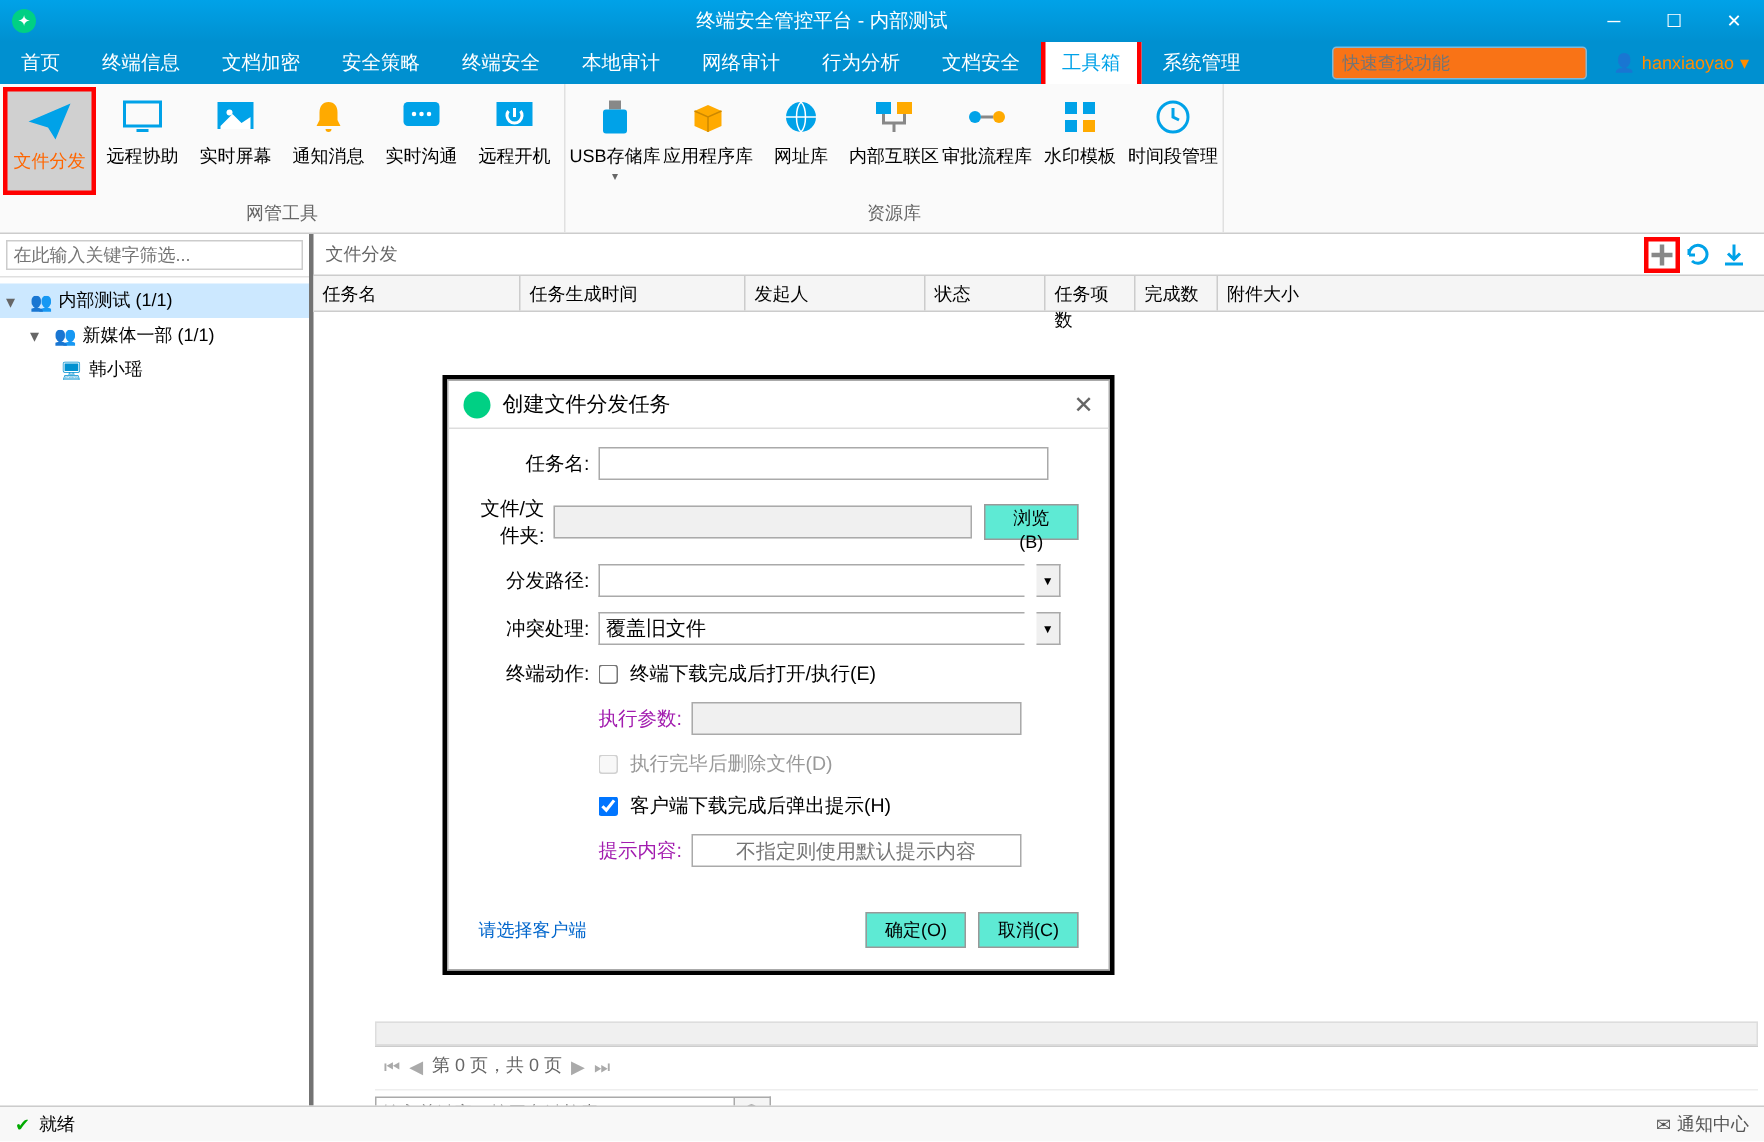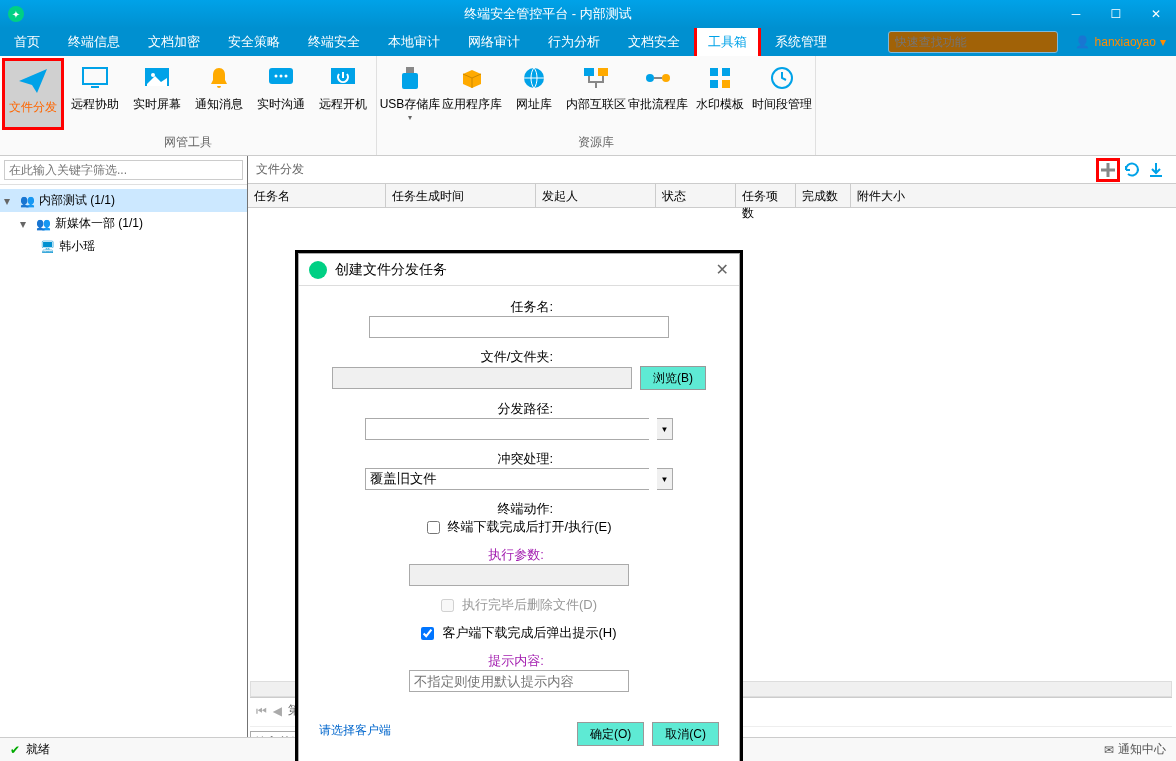--- a/index.html
+++ b/index.html
@@ -8,35 +8,35 @@
 .titlebar { height: 28px; background: linear-gradient(#00a2e8, #0090d0); display: flex; align-items: center; color: #fff; padding: 0 8px; }
 .titlebar .logo { width: 16px; height: 16px; border-radius: 50%; background: #00d084; display: flex; align-items: center; justify-content: center; margin-right: 8px; font-size: 10px; }
 .titlebar .title { flex: 1; text-align: center; font-size: 13px; }
 .titlebar .winbtns { display: flex; gap: 16px; }
 .titlebar .winbtn { width: 24px; height: 24px; display: flex; align-items: center; justify-content: center; cursor: pointer; }
 
 .menubar { height: 28px; background: #0090d0; display: flex; align-items: center; color: #fff; }
 .menuitem { padding: 0 14px; height: 28px; display: flex; align-items: center; cursor: pointer; font-size: 13px; }
 .menuitem.highlight { border: 3px solid #ff0000; border-bottom: none; border-top: none; background: #fff; color: #00a2e8; padding: 0 11px; }
 .search-box { margin-left: auto; margin-right: 8px; }
-.search-box input { width: 170px; height: 22px; border: 1px solid #7db9dc; border-radius: 3px; padding: 0 6px; background: #a16207; font-size: 12px; }
+.search-box input { width: 170px; height: 22px; border: 1px solid #7db9dc; border-radius: 3px; padding: 0 6px; background: #f97316; font-size: 12px; }
 .user-box { color: #ff8c00; padding: 0 10px; font-size: 12px; display: flex; align-items: center; gap: 4px; }
 
 .ribbon { height: 100px; border-bottom: 1px solid #ccc; display: flex; background: #fafafa; }
 .ribbon-group { border-right: 1px solid #e0e0e0; display: flex; flex-direction: column; }
 .ribbon-items { flex: 1; display: flex; padding: 2px; }
 .ribbon-item { width: 62px; display: flex; flex-direction: column; align-items: center; justify-content: flex-start; padding-top: 6px; cursor: pointer; }
 .ribbon-item.active { background: #d0d0d0; color: #ff6600; }
 .ribbon-item.highlight { border: 3px solid #ff0000; }
 .ribbon-icon { width: 32px; height: 28px; display: flex; align-items: center; justify-content: center; font-size: 24px; }
 .ribbon-label { font-size: 12px; margin-top: 4px; }
 .ribbon-group-name { text-align: center; font-size: 12px; color: #666; padding: 2px 0 4px; }
 
 .body-area { display: flex; height: 600px; }
-.sidebar { width: 248px; border-right: 1px solid #737373; }
+.sidebar { width: 209px; border-right: 3px solid #737373; }
 .sidebar-search { border-bottom: 1px solid #e0e0e0; padding: 4px; }
 .sidebar-search input { width: 100%; height: 20px; border: 1px solid #ccc; padding: 0 4px; font-size: 12px; color: #999; }
 .tree { padding: 4px 0; }
 .tree-item { padding: 3px 4px; display: flex; align-items: center; gap: 4px; cursor: pointer; }
 .tree-item.selected { background: #cce8ff; }
 .tree-item .arrow { width: 12px; color: #666; }
 .tree-item .ticon { color: #0090d0; }
 .tree-indent-1 { padding-left: 20px; }
 .tree-indent-2 { padding-left: 40px; }
 
@@ -51,32 +51,32 @@
 .table-head { height: 24px; border-bottom: 1px solid #ccc; display: flex; background: #f5f5f5; }
 .th { border-right: 1px solid #ccc; padding: 4px 6px; font-size: 12px; }
 
 .dialog { position: absolute; left: 295px; top: 250px; width: 448px; background: #fff; border: 3px solid #000000; z-index: 100; }
 .dialog-inner { border: 1px solid #aaa; }
 .dialog-title { height: 32px; border-bottom: 1px solid #ddd; display: flex; align-items: center; padding: 0 10px; }
 .dialog-title .dicon { width: 18px; height: 18px; border-radius: 50%; background: #00d084; margin-right: 8px; }
 .dialog-title .dtext { flex: 1; font-size: 14px; }
 .dialog-title .dclose { cursor: pointer; font-size: 16px; color: #666; }
 .dialog-body { padding: 12px 20px; }
-.form-row { display: flex; align-items: center; margin-bottom: 10px; flex-direction: column; }
+.form-row { display: flex; align-items: center; margin-bottom: 10px; }
 .form-label { width: 80px; text-align: right; padding-right: 6px; font-size: 13px; }
 .form-label.sub { color: #a21caf; }
 .form-control { flex: 1; display: flex; align-items: center; gap: 8px; }
 .form-control input[type="text"] { height: 22px; border: 1px solid #aaa; padding: 0 4px; }
 .form-control input[readonly] { background: #f0f0f0; }
 .form-control .cb-label { font-size: 13px; }
 .form-control .cb-label.disabled { color: #999; }
 .btn-std { height: 24px; padding: 0 12px; border: 1px solid #999; background: #5eead4; cursor: pointer; font-size: 12px; }
 .dropdown-arrow { width: 16px; height: 22px; border: 1px solid #aaa; border-left: none; display: flex; align-items: center; justify-content: center; font-size: 8px; background: #f0f0f0;}
 
-.dialog-footer { display: flex; align-items: flex-start; padding: 8px 20px 30px; }
+.dialog-footer { display: flex; align-items: center; padding: 8px 20px 14px; }
 .dialog-footer .link { color: #0066cc; cursor: pointer; }
 .dialog-footer .spacer { flex: 1; }
 
 .paging { position: absolute; bottom: 38px; left: 250px; right: 4px; border-top: 1px solid #ccc; height: 26px; display: flex; align-items: center; padding: 0 6px; color: #666; gap: 6px; }
 .paging .pbtn { cursor: pointer; color: #aaa; }
 .bottom-search { position: absolute; bottom: 8px; left: 250px; right: 4px; display: flex; align-items: center; gap: 0; border-top: 1px solid #eee; padding-top: 4px;}
 .bottom-search input { width: 240px; height: 22px; border: 1px solid #aaa; padding: 0 4px; font-size: 12px; }
 .bottom-search .sbtn { width: 24px; height: 22px; border: 1px solid #aaa; border-left: none; display: flex; align-items: center; justify-content: center; cursor: pointer; background: #f5f5f5;}
 
 .statusbar { position: absolute; bottom: 0; left: 0; right: 0; height: 24px; border-top: 1px solid #ccc; display: flex; align-items: center; padding: 0 10px; background: #f8f8f8; }
@@ -371,21 +371,21 @@
         <div class="form-label"></div>
         <div class="form-control">
           <input type="checkbox" checked="" style="">
           <span class="cb-label">客户端下载完成后弹出提示(H)</span>
         </div>
       </div>
       <div class="form-row">
         <div class="form-label"></div>
         <div class="form-label sub" style="width:auto">提示内容:</div>
         <div class="form-control">
-            <input type="text" style="width: 220px;" placeholder="不指定则使用默认提示内容">
+            <input type="text" style="width: 220px; text-align: center;" placeholder="不指定则使用默认提示内容">
           </div>
       </div>
     </div>
     <div class="dialog-footer">
       <span class="link">请选择客户端</span>
       <span class="spacer"></span>
       <button class="btn-std" style="margin-right:8px">确定(O)</button>
       <button class="btn-std">取消(C)</button>
     </div>
   </div>

